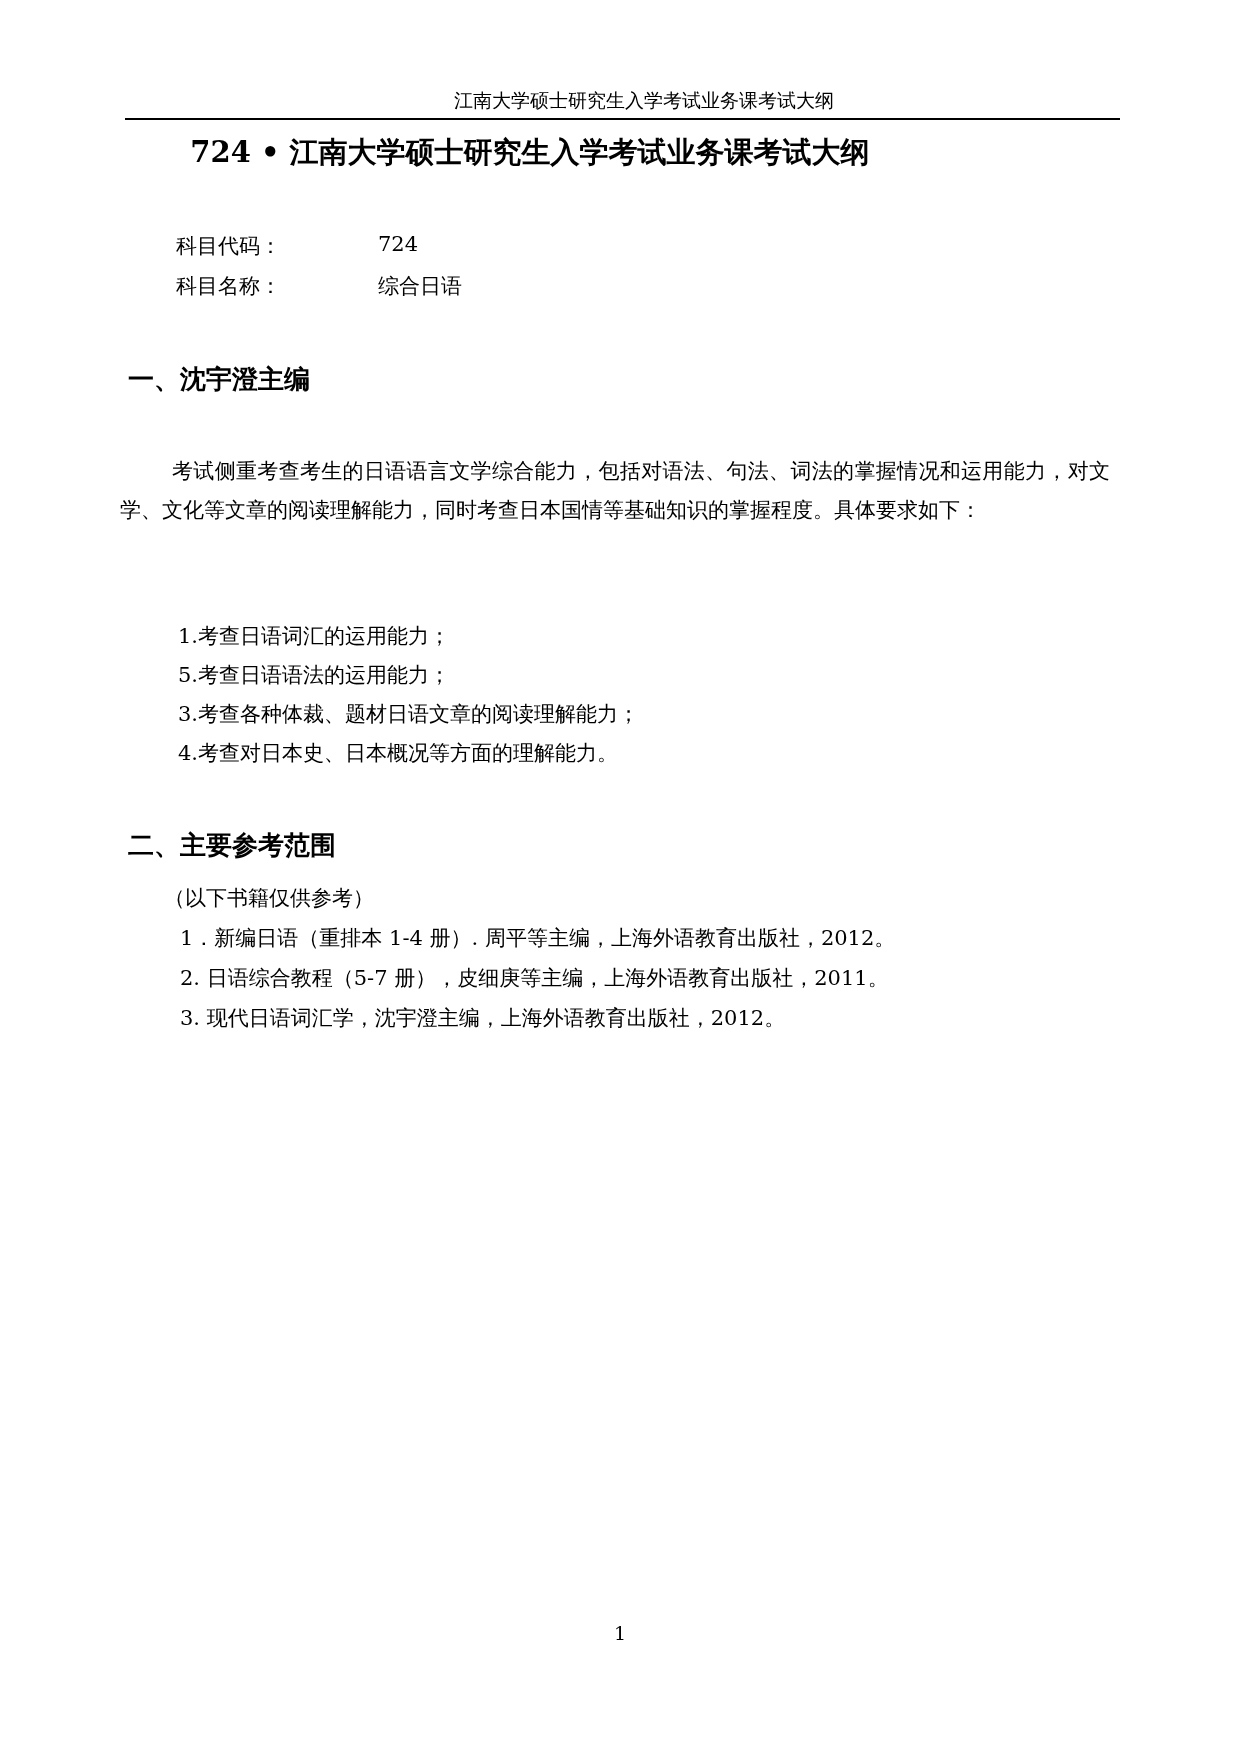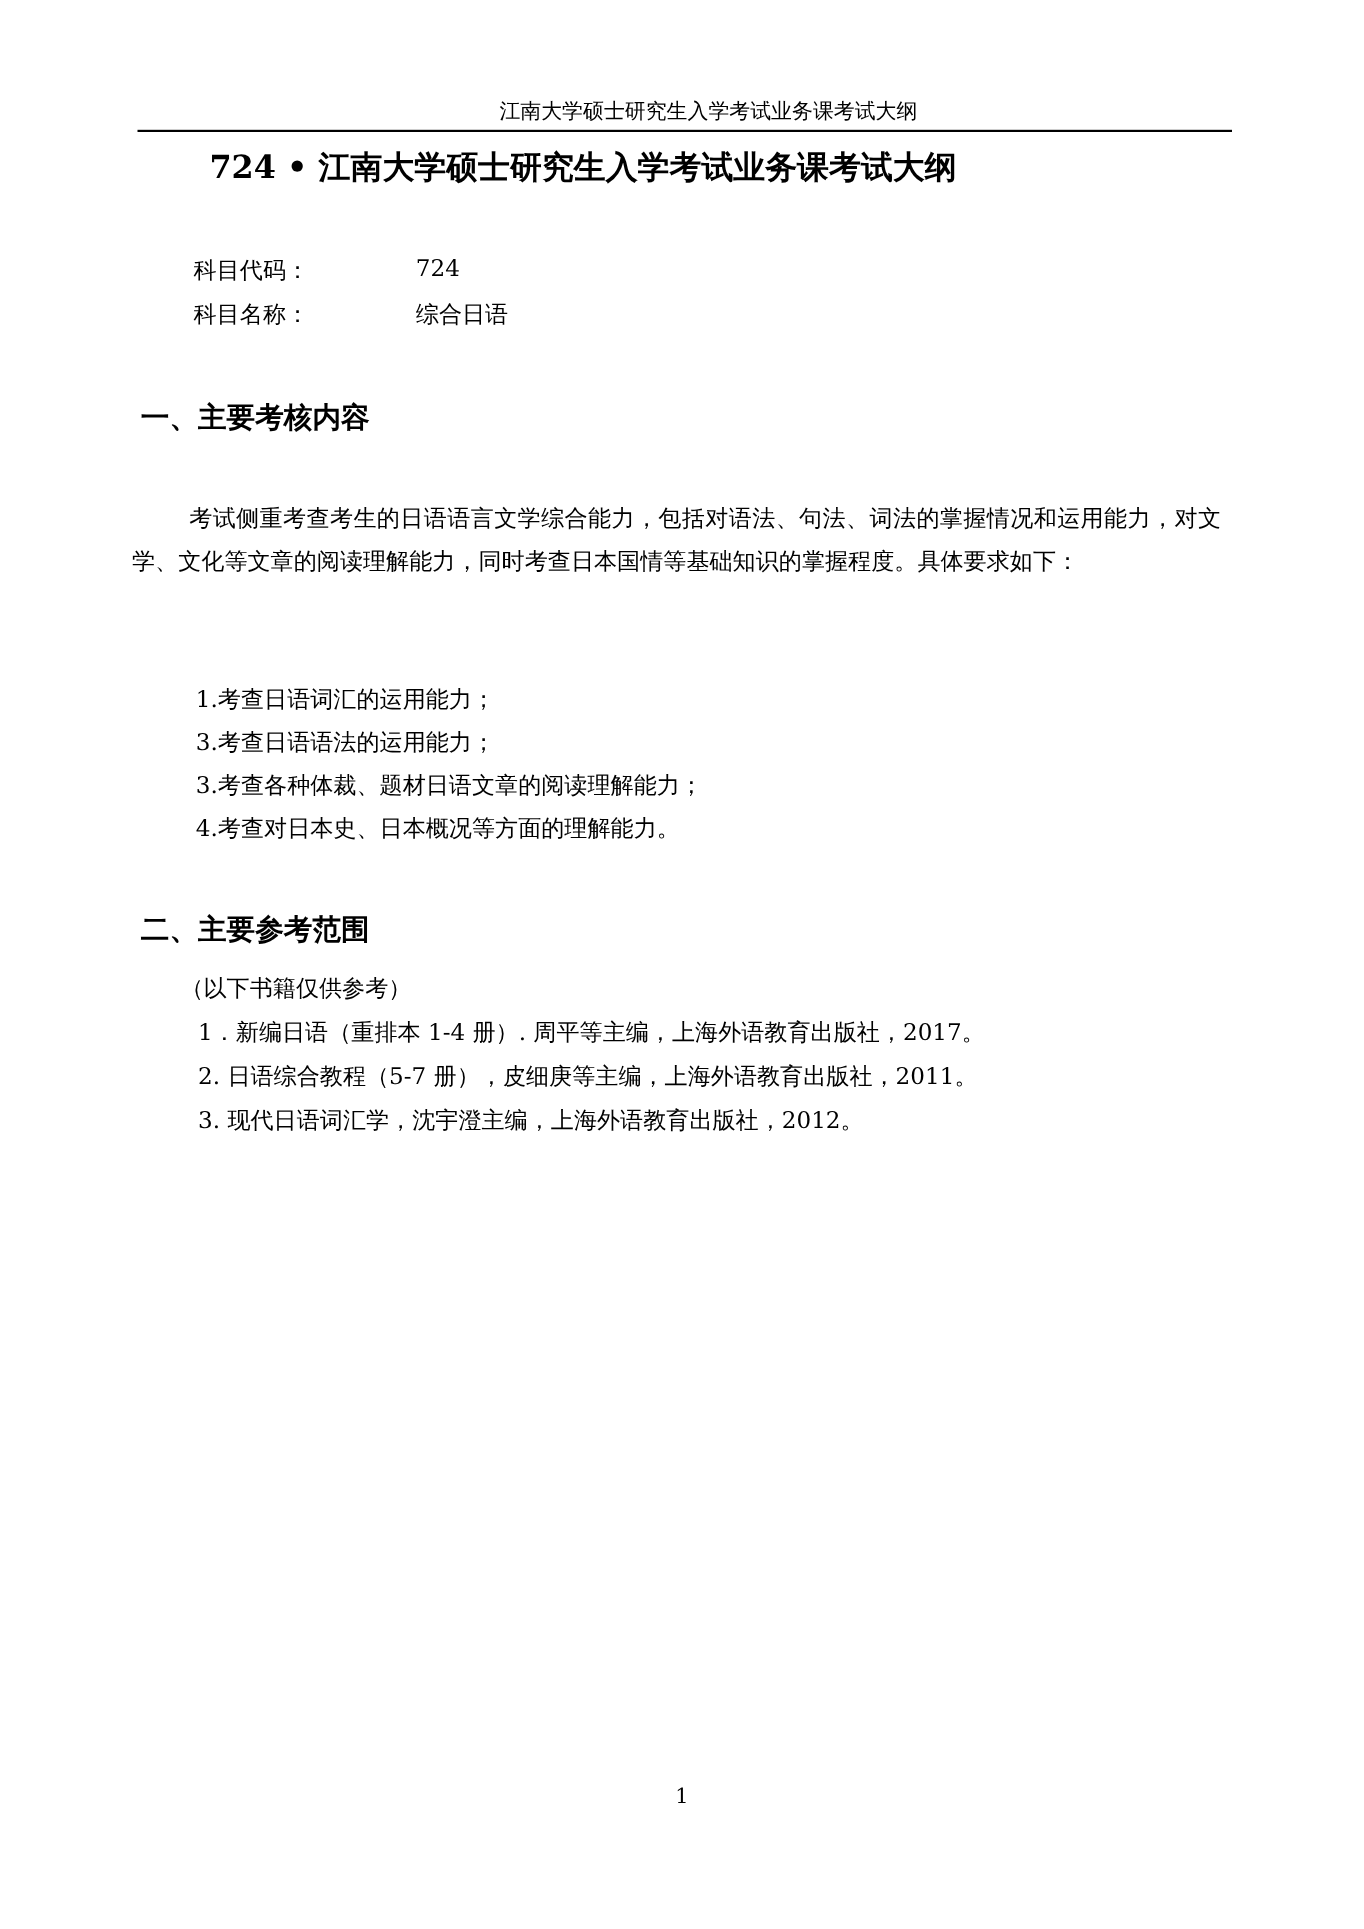--- a/index.html
+++ b/index.html
@@ -54,29 +54,29 @@
 
 <div class="meta-row" style="top:232px;">
   <span class="meta-label">科目代码：</span>
   <span class="meta-value">724</span>
 </div>
 <div class="meta-row" style="top:272px;">
   <span class="meta-label">科目名称：</span>
   <span class="meta-value">综合日语</span>
 </div>
 
-<div class="section-heading" style="top:362px;">一、主要考核内容</div>
+<div class="section-heading" style="top:362px;">一、沈宇澄主编</div>
 
 <div class="para" style="top:452px;">考试侧重考查考生的日语语言文学综合能力，包括对语法、句法、词法的掌握情况和运用能力，对文学、文化等文章的阅读理解能力，同时考查日本国情等基础知识的掌握程度。具体要求如下：</div>
 
 <div class="list-item" style="top:622px;text-align:center;">1.考查日语词汇的运用能力；</div>
-<div class="list-item" style="top:661px;">3.考查日语语法的运用能力；</div>
+<div class="list-item" style="top:661px;">5.考查日语语法的运用能力；</div>
 <div class="list-item" style="top:700px;">3.考查各种体裁、题材日语文章的阅读理解能力；</div>
 <div class="list-item" style="top:739px;">4.考查对日本史、日本概况等方面的理解能力。</div>
 
 <div class="section-heading" style="top:828px;">二、主要参考范围</div>
 
 <div class="ref-note" style="top:884px;">（以下书籍仅供参考）</div>
-<div class="ref-item" style="top:924px;">1．新编日语（重排本 1-4 册）. 周平等主编，上海外语教育出版社，2017。</div>
+<div class="ref-item" style="top:924px;">1．新编日语（重排本 1-4 册）. 周平等主编，上海外语教育出版社，2012。</div>
 <div class="ref-item" style="top:964px;">2. 日语综合教程（5-7 册），皮细庚等主编，上海外语教育出版社，2011。</div>
 <div class="ref-item" style="top:1004px;">3. 现代日语词汇学，沈宇澄主编，上海外语教育出版社，2012。</div>
 
 <div class="page-number">1</div>
 
 </body></html>

